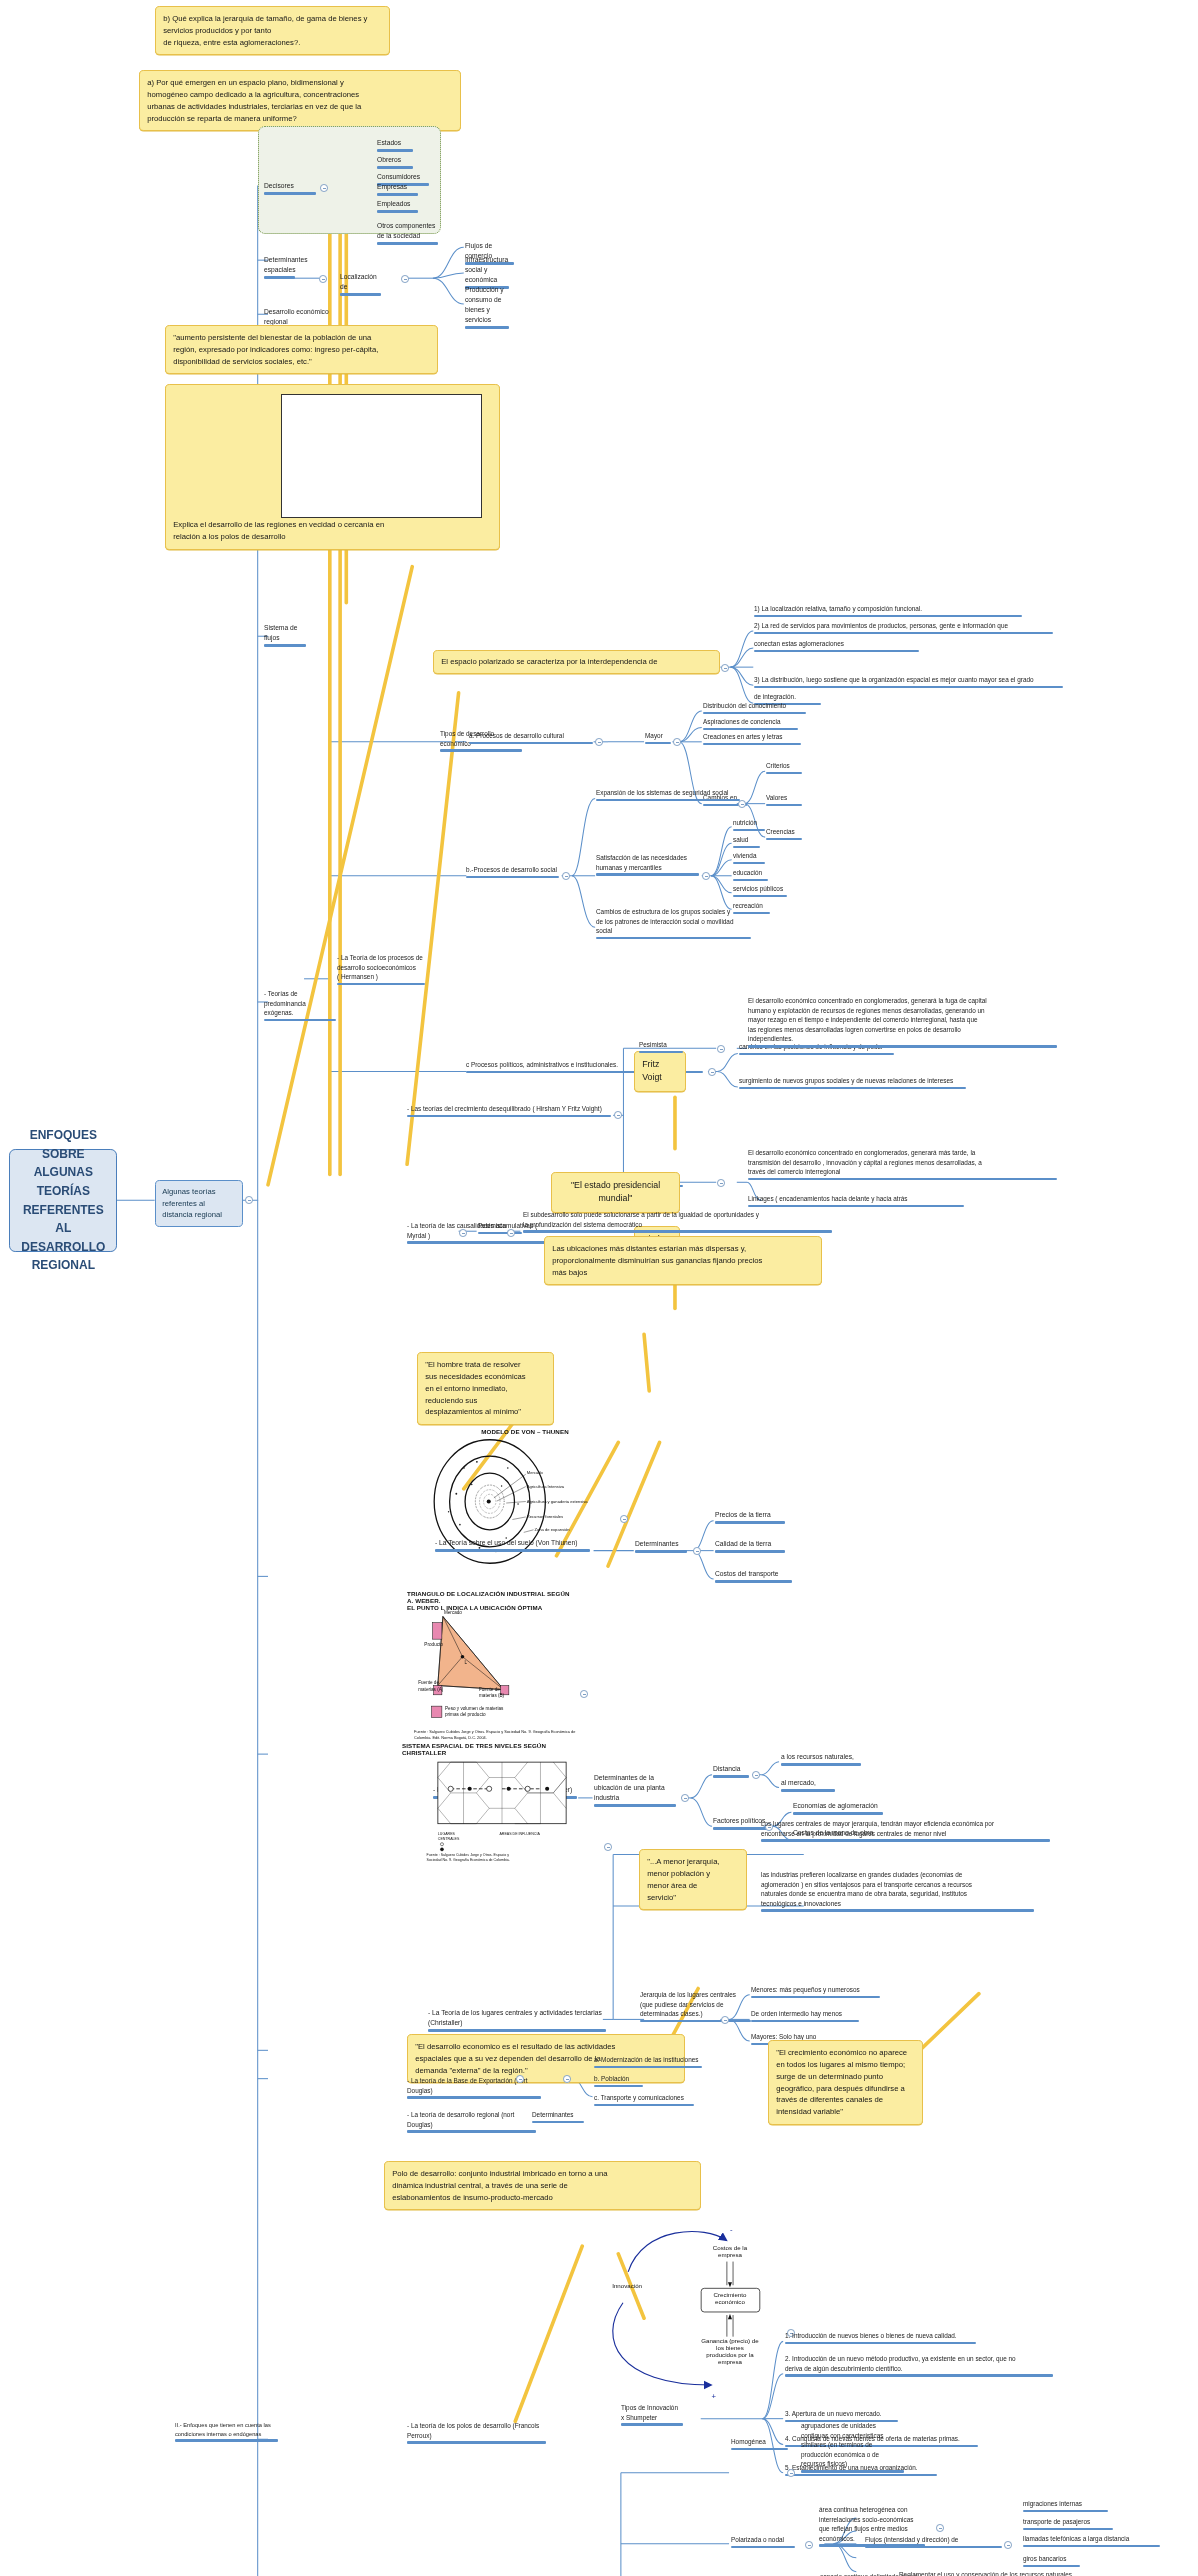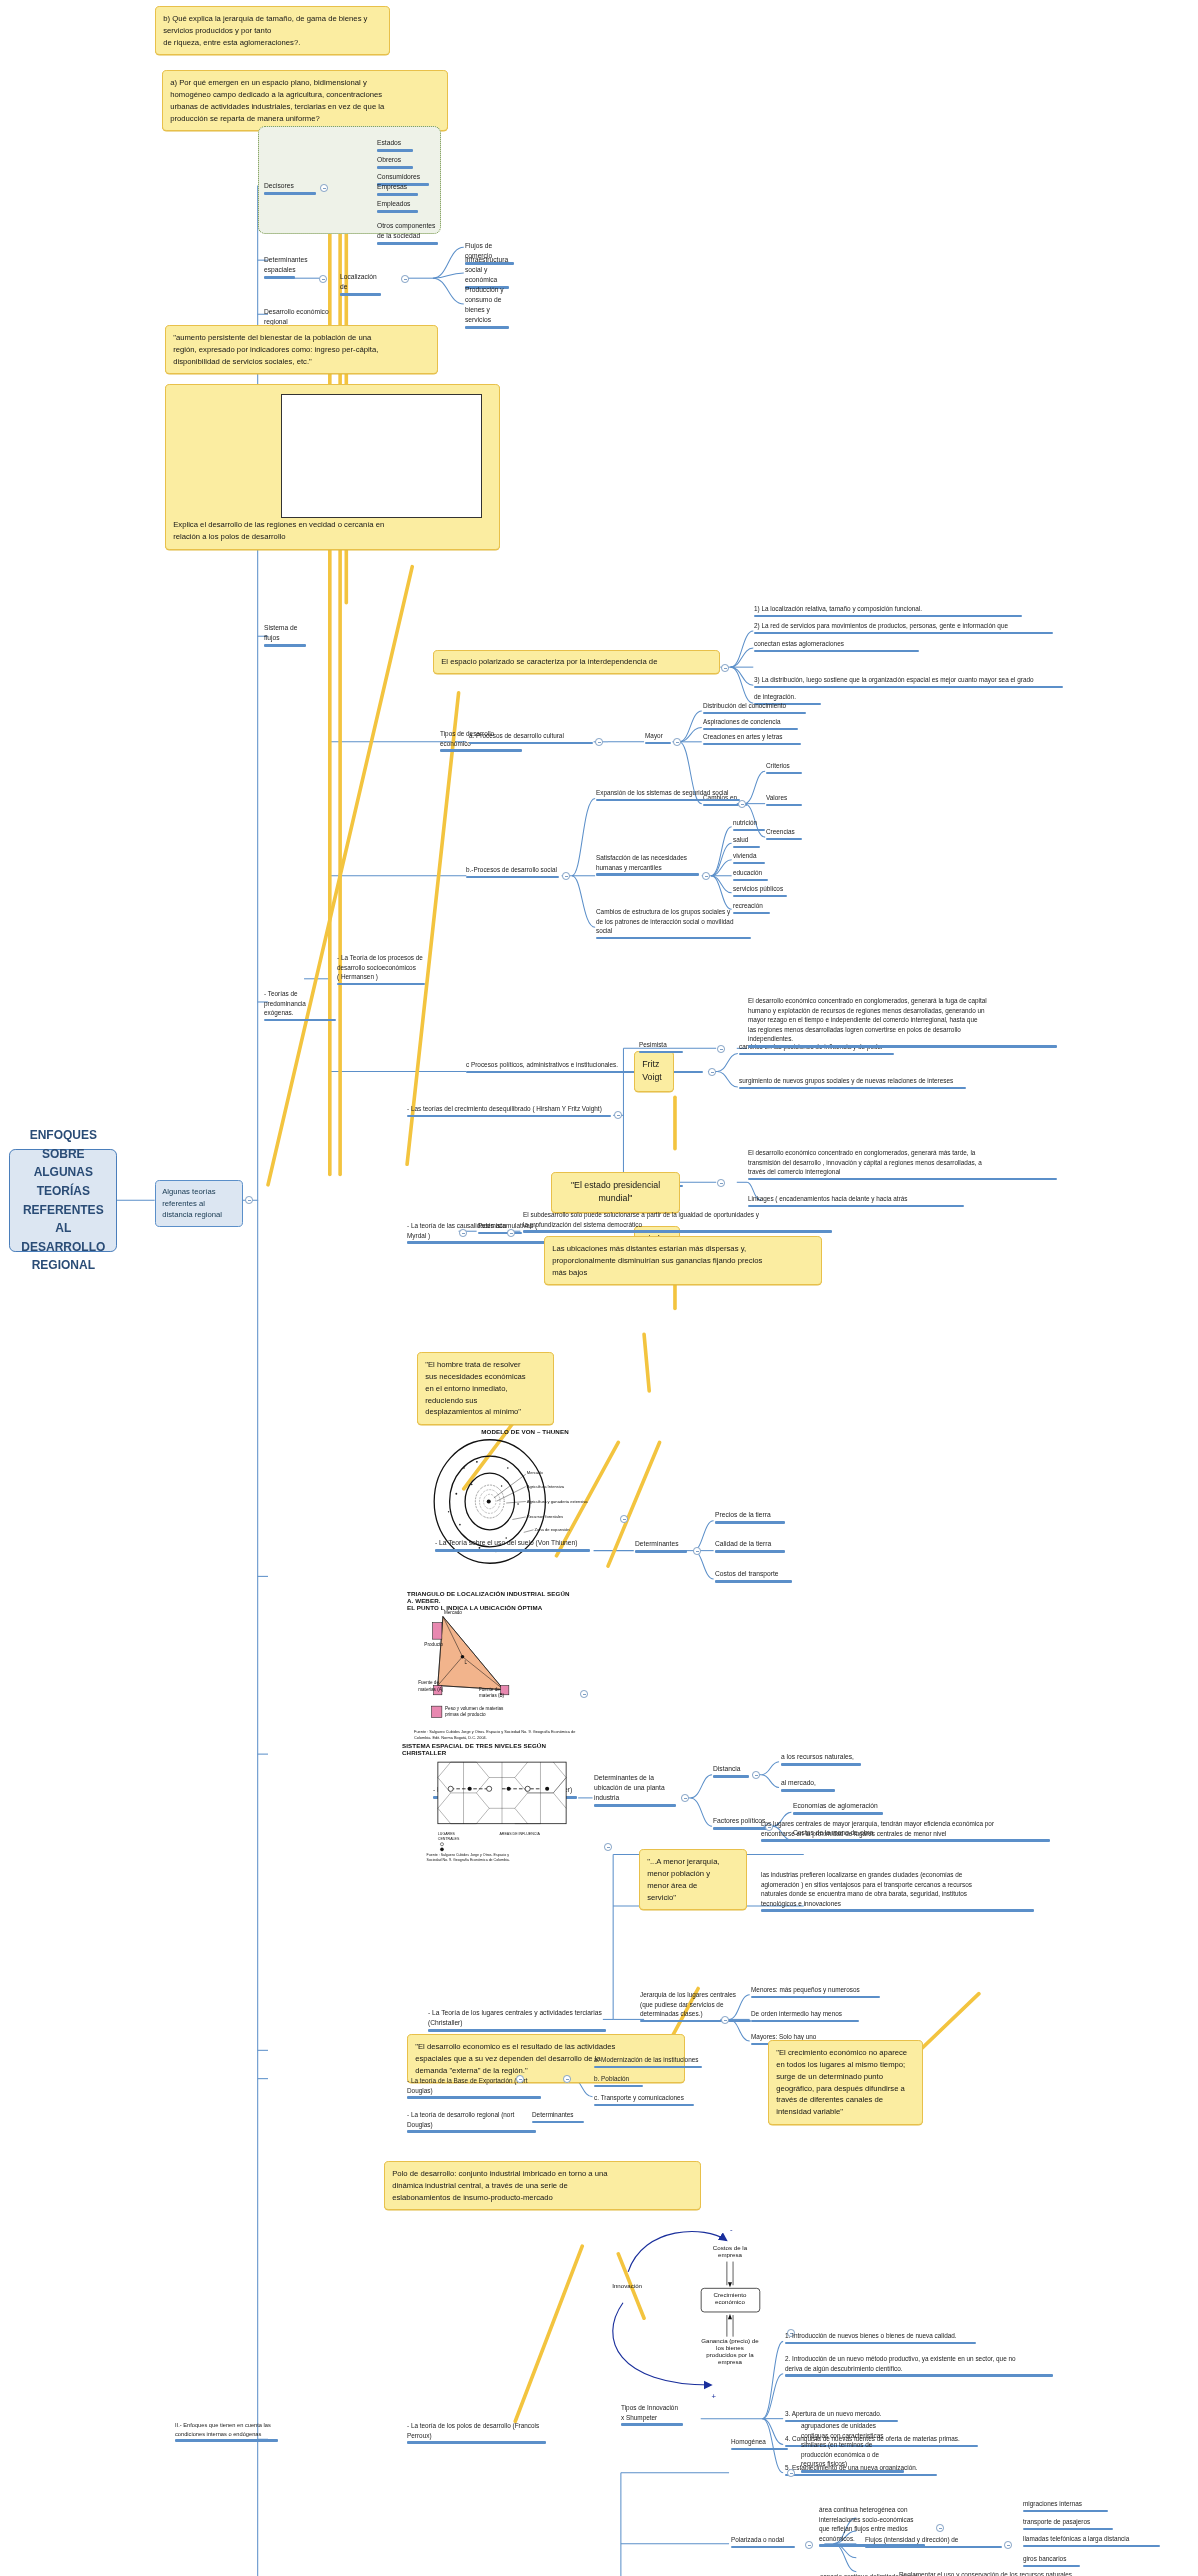--- a/index.html
+++ b/index.html
@@ -340,21 +340,21 @@
       <path d="M1130 4360 L1000 4700"></path>
       <path d="M1200 4375 L1250 4500"></path>
       <path d="M1000 5515 L980 5620"></path>
       <path d="M1050 5745 L1000 5800"></path>
     </g>
   </svg>
 
   <div class="note" style="left:155px;top:6.2px;width:235px;">b) Qué explica la jerarquía de tamaño, de gama de bienes y
 servicios producidos y por tanto
 de riqueza, entre esta aglomeraciones?.</div>
-  <div class="note" style="left:162px;top:70px;width:286px;">a) Por qué emergen en un espacio plano, bidimensional y
+  <div class="note" style="left:139px;top:70px;width:322px;">a) Por qué emergen en un espacio plano, bidimensional y
 homogéneo campo dedicado a la agricultura, concentraciones
 urbanas de actividades industriales, terciarias en vez de que la
 producción se reparta de manera uniforme?</div>
 
   <div class="greengroup" style="left:258px;top:126px;width:183px;height:108px;"></div>
   <div class="node lvl3 ul" style="left:264px;top:181px;width:52px;">Decisores</div>
   <div class="toggle" style="left:320px;top:184px;"></div>
   <div class="node lvl3 ul" style="left:377px;top:138px;width:36px;">Estados</div>
   <div class="node lvl3 ul" style="left:377px;top:155px;width:36px;">Obreros</div>
   <div class="node lvl3 ul" style="left:377px;top:172px;width:52px;">Consumidores</div>
@@ -425,21 +425,21 @@
   <div class="node lvl4 ul" style="left:733px;top:901px;width:37px;">recreación</div>
   <div class="node lvl4 ul" style="left:596px;top:907px;width:155px;">Cambios de estructura de los grupos sociales y
 de los patrones de interacción social o movilidad
 social</div>
 
   <div class="node lvl4 ul" style="left:466px;top:1060px;width:237px;">c Procesos políticos, administrativos e institucionales.</div>
   <div class="toggle" style="left:708px;top:1068px;"></div>
   <div class="node lvl4 ul" style="left:739px;top:1042px;width:155px;">cambios en las posiciones de influencia y de poder</div>
   <div class="node lvl4 ul" style="left:739px;top:1076px;width:227px;">surgimiento de nuevos grupos sociales y de nuevas relaciones de intereses</div>
 
-  <div class="note lg" style="left:634px;top:1051px;width:40px;">Fritz Voigt</div>
+  <div class="note lg" style="left:634px;top:1051px;width:52px;">Fritz Voigt</div>
   <div class="note lg" style="left:634px;top:1226px;width:46px;">Hirsham</div>
   <div class="node lvl4 ul" style="left:407px;top:1104px;width:204px;">- Las teorías del crecimiento desequilibrado ( Hirsham Y Fritz Voight)</div>
   <div class="toggle" style="left:614px;top:1111px;"></div>
   <div class="node lvl4 ul" style="left:639px;top:1040px;width:44px;">Pesimista</div>
   <div class="toggle" style="left:717px;top:1045px;"></div>
   <div class="node lvl4 ul" style="left:748px;top:996px;width:309px;">El desarrollo económico concentrado en conglomerados, generará la fuga de capital
 humano y explotación de recursos de regiones menos desarrolladas, generando un
 mayor rezago en el tiempo e independiente del comercio interregional, hasta que
 las regiones menos desarrolladas logren convertirse en polos de desarrollo
 independientes.</div>

